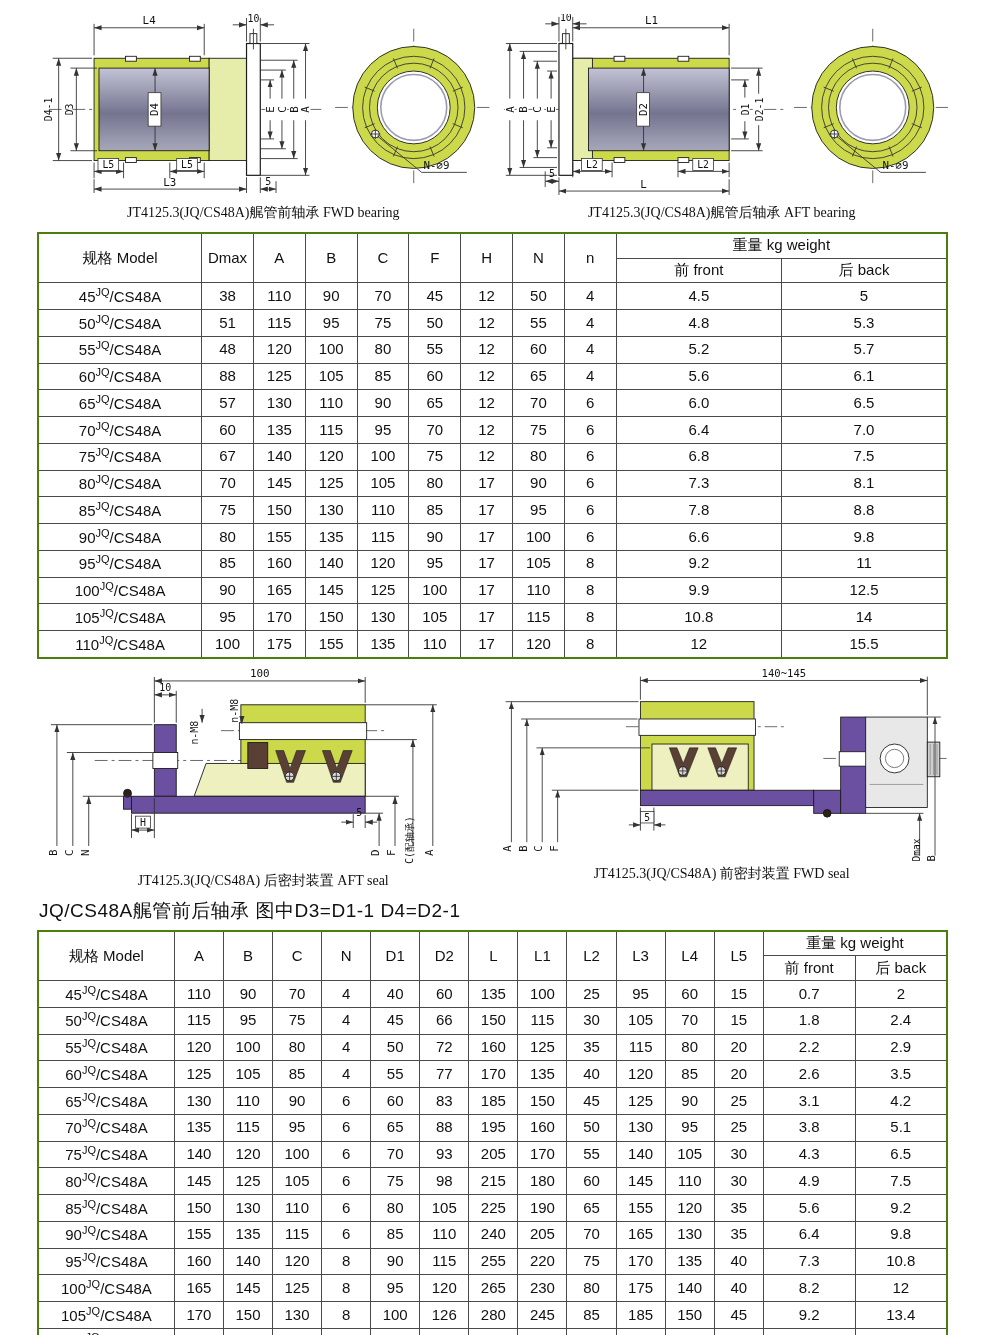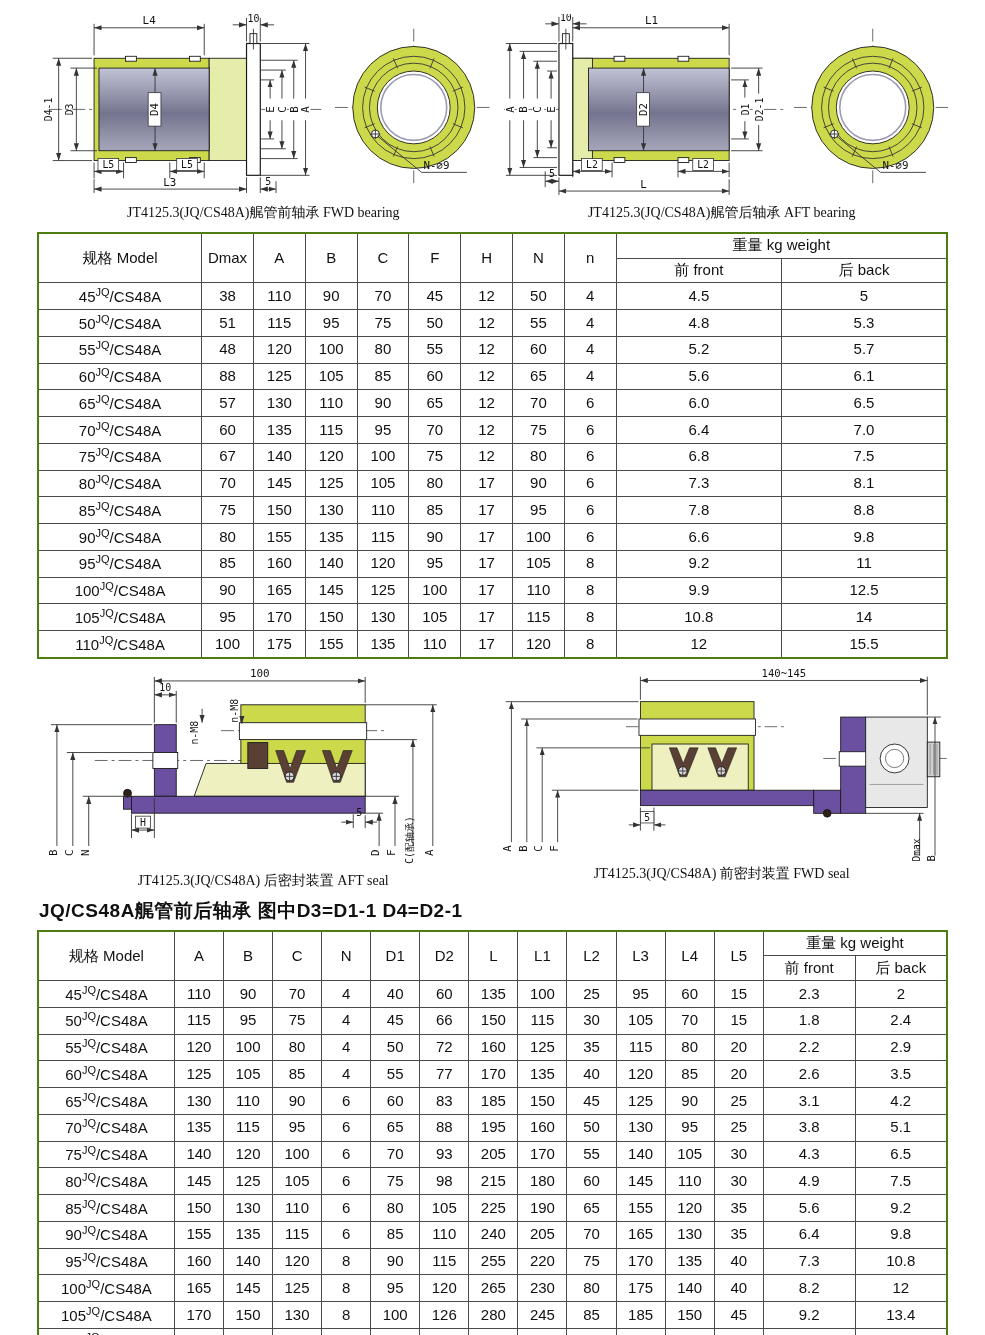--- a/index.html
+++ b/index.html
@@ -35,21 +35,21 @@
     border:1px solid #4a4a4a; text-align:center; vertical-align:middle;
     font-size:15px; color:#111; padding:2.5px 1px; font-weight:normal; line-height:1.25;
   }
   table.spec sup { font-size:11px; vertical-align:super; }
   #table1 { margin-top:10px; }
   #table2 { margin-top:2px; }
   #table1 col.c-model{ width:18%; }  #table1 col.c-num{ width:5.7%; }  #table1 col.c-weight{ width:18.2%; }
   #table2 col.c-model{ width:15%; }  #table2 col.c-num{ width:5.4%; }  #table2 col.c-weight{ width:10.1%; }
 
   .mid-row { margin-top:8px; }
-  .note { font-size:19px; font-weight:bold; color:#111; margin:8px 0 6px 2px; letter-spacing:0.5px; }
+  .note { font-size:19px; font-weight:normal; color:#111; margin:8px 0 6px 2px; letter-spacing:0.5px; }
 </style>
 </head>
 <body>
 
 <div class="page">
 
   <div class="draw-row">
 
     <figure class="fig">
       <svg viewBox="0 0 460 192">
@@ -703,21 +703,21 @@
           <td>70</td>
           <td>4</td>
           <td>40</td>
           <td>60</td>
           <td>135</td>
           <td>100</td>
           <td>25</td>
           <td>95</td>
           <td>60</td>
           <td>15</td>
-          <td>2.3</td>
+          <td>0.7</td>
           <td>2</td>
         </tr>
         <tr>
           <td>50<sup>JQ</sup>/CS48A</td>
           <td>115</td>
           <td>95</td>
           <td>75</td>
           <td>4</td>
           <td>45</td>
           <td>66</td>

